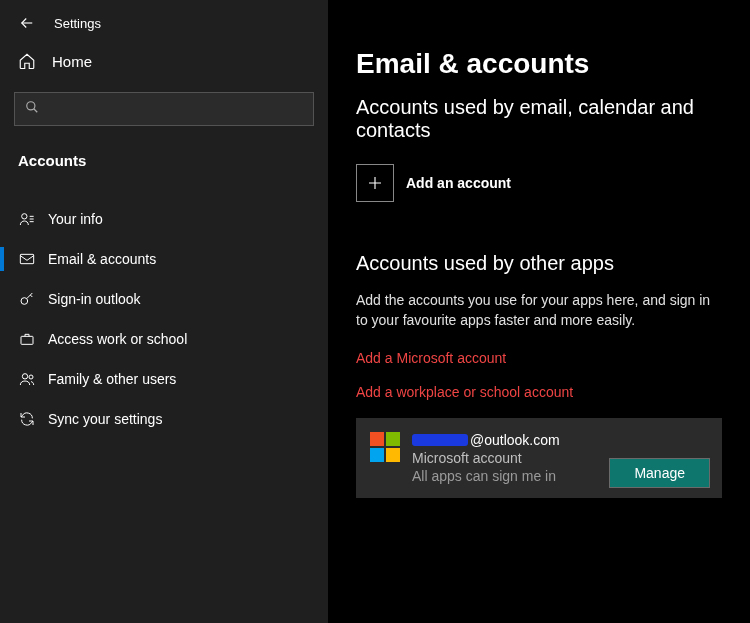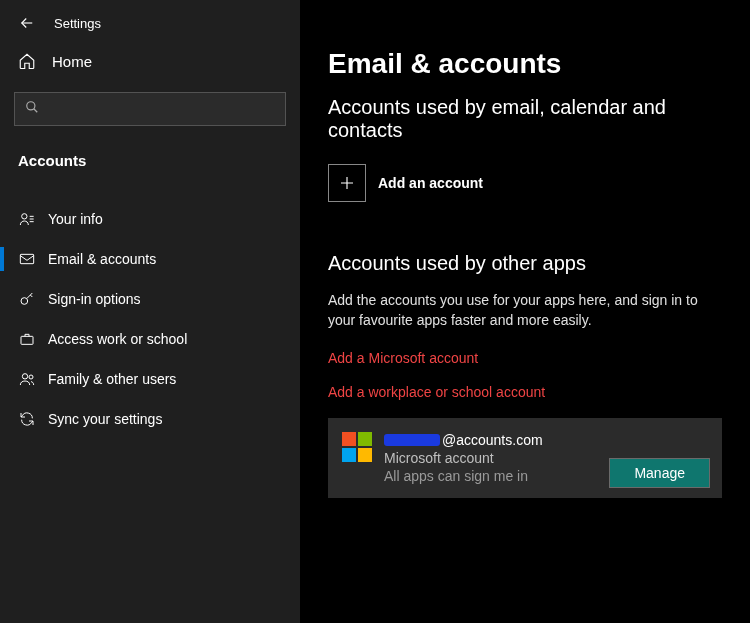--- a/index.html
+++ b/index.html
@@ -6,21 +6,21 @@
     body {
       font-family: "Segoe UI", Tahoma, Geneva, sans-serif;
       background: #000;
       color: #fff;
       width: 750px;
       height: 623px;
       overflow: hidden;
       display: flex;
     }
     .sidebar {
-      width: 300px;
+      width: 328px;
       background: #1f1f1f;
       height: 100%;
       display: flex;
       flex-direction: column;
     }
     .header-row {
       display: flex;
       align-items: center;
       padding: 14px 18px 10px 18px;
       gap: 18px;
@@ -233,21 +233,21 @@
       </span>
       <span>Email &amp; accounts</span>
     </div>
     <div class="nav-item">
       <span class="nav-icon">
         <svg width="16" height="16" viewBox="0 0 24 24" fill="none" stroke="#fff" stroke-width="1.5">
           <circle cx="8" cy="15" r="5"></circle>
             <path d="M12 11l8-8M17 6l3 3"></path>
         </svg>
       </span>
-      <span>Sign-in options</span>
+      <span>Sign-in outlook</span>
     </div>
     <div class="nav-item">
       <span class="nav-icon">
         <svg width="16" height="16" viewBox="0 0 24 24" fill="none" stroke="#fff" stroke-width="1.5">
           <rect x="3" y="8" width="18" height="12" rx="1"></rect>
             <path d="M9 8V5h6v3"></path>
         </svg>
       </span>
       <span>Access work or school</span>
     </div>
@@ -298,21 +298,21 @@
   <div class="account-card">
     <div class="ms-logo">
         <span></span>
         <span></span>
         <span></span>
         <span></span>
       </div>
     <div class="account-info">
       <div class="account-email">
         <span class="redacted" style="width:56px"></span>
-        <span>@accounts.com</span>
+        <span>@outlook.com</span>
       </div>
       <div class="account-type">Microsoft account</div>
       <div class="account-status">All apps can sign me in</div>
     </div>
     <button class="manage-btn">Manage</button>
   </div>
 
 </div>
 
 </body></html>

